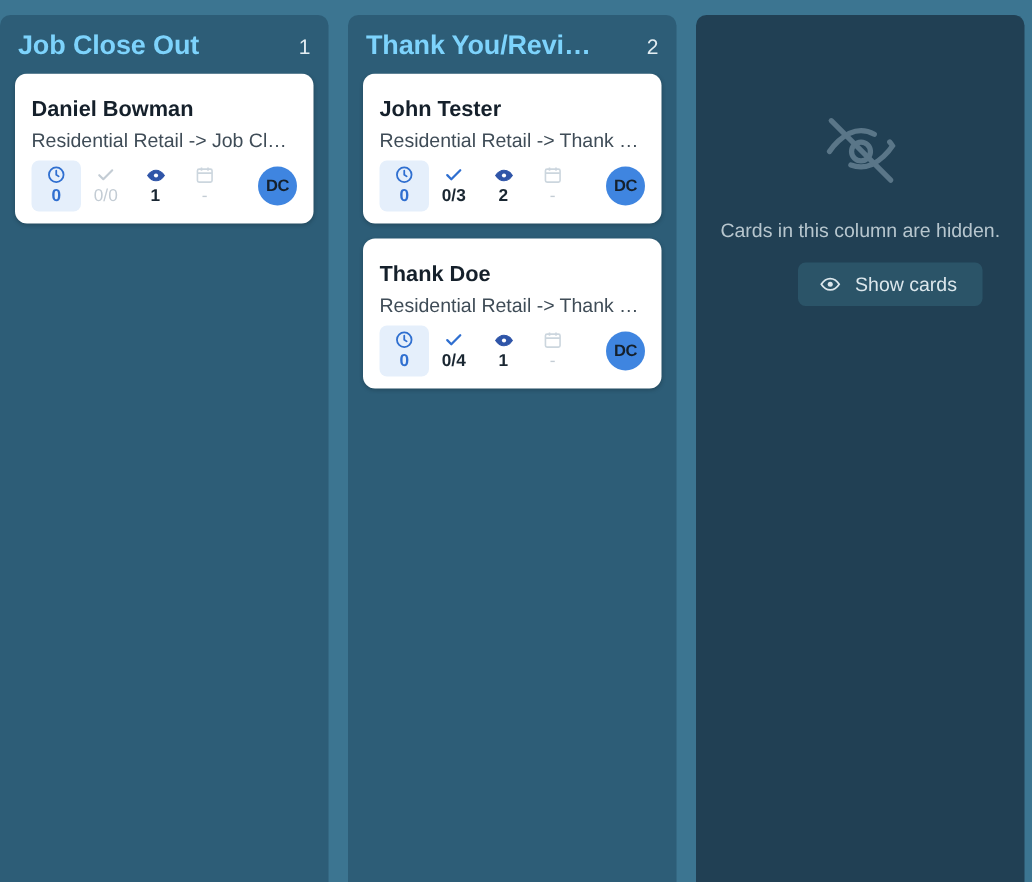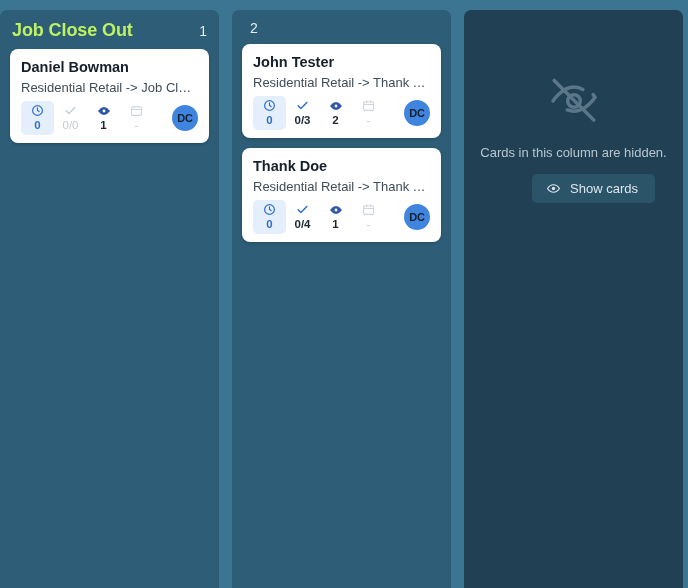--- a/index.html
+++ b/index.html
@@ -39,21 +39,21 @@
 
   .col-header {
     display: flex;
     align-items: center;
     padding: 10px 12px 8px 12px;
     flex: 0 0 auto;
   }
   .col-title {
     font-size: 18px;
     font-weight: bold;
-    color: #bef264;
+    color: #7dd3fc;
     white-space: nowrap;
     overflow: hidden;
     text-overflow: ellipsis;
     letter-spacing: -0.1px;
     flex: 1 1 auto;
   }
   .col-header-right {
     display: flex;
     align-items: center;
     gap: 11px;
@@ -77,21 +77,21 @@
     display: flex;
     flex-direction: column;
     gap: 10px;
     overflow: hidden;
   }
 
   
   .card {
     background: #ffffff;
     border-radius: 8px;
-    padding: 10px 11px 8px 11px;
+    padding: 16px 11px 8px 11px;
     box-shadow: 0 1px 3px rgba(0,0,0,0.22);
     flex: 0 0 auto;
   }
   .card-title {
     font-size: 14.5px;
     font-weight: bold;
     color: #15202b;
     margin-bottom: 5px;
     white-space: nowrap;
     overflow: hidden;
@@ -242,20 +242,21 @@
 
           <div class="avatar">DC</div>
         </div>
       </article>
 
     </div>
   </section>
 
   <section class="column">
     <header class="col-header">
+      <div class="col-title">Thank You/Revi…</div>
       <div class="col-header-right">
         <span class="col-count">2</span>
       </div>
     </header>
     <div class="col-body">
 
       <article class="card">
         <div class="card-title">John Tester</div>
         <div class="card-subtitle">Residential Retail -&gt; Thank You E…</div>
         <div class="card-meta">

